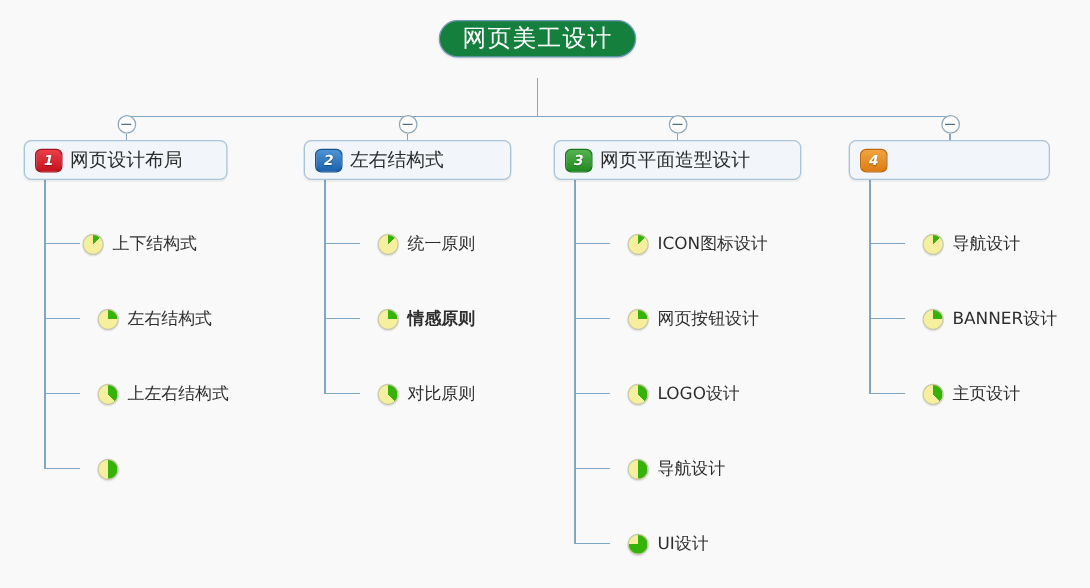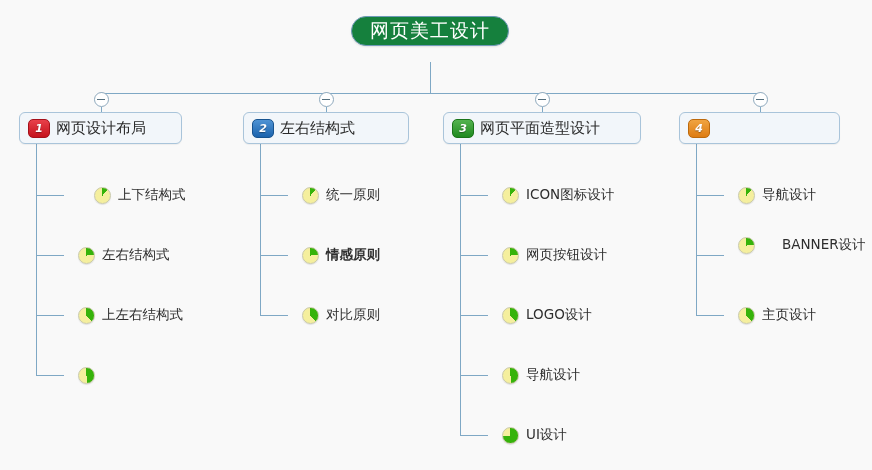--- a/index.html
+++ b/index.html
@@ -170,21 +170,21 @@
   <div class="root-node">
     <span>网页美工设计</span>
   </div>
 
   <div id="nodes-layer">
       <div class="toggle" style="left: 93.5px; top: 92px;"></div>
       <div class="branch-node" style="left: 19px; top: 112px; width: 163px;">
         <span class="badge badge-1">1</span>
         <span class="branch-label">网页设计布局</span>
       </div>
-      <div class="leaf" style="left: 94px; top: 184px;">
+      <div class="leaf" style="left: 66px; top: 184px;">
         <span class="pie" style="background: conic-gradient(rgb(54, 179, 10) 0deg, rgb(54, 179, 10) 43.2deg, rgb(245, 239, 158) 43.2deg, rgb(245, 239, 158) 360deg);"></span>
         <span class="leaf-label">上下结构式</span>
       </div>
       <div class="leaf" style="left: 78px; top: 244px;">
         <span class="pie" style="background: conic-gradient(rgb(54, 179, 10) 0deg, rgb(54, 179, 10) 90deg, rgb(245, 239, 158) 90deg, rgb(245, 239, 158) 360deg);"></span>
         <span class="leaf-label">左右结构式</span>
       </div>
       <div class="leaf" style="left: 78px; top: 304px;">
         <span class="pie" style="background: conic-gradient(rgb(54, 179, 10) 0deg, rgb(54, 179, 10) 136.8deg, rgb(245, 239, 158) 136.8deg, rgb(245, 239, 158) 360deg);"></span>
         <span class="leaf-label">上左右结构式</span>
@@ -235,21 +235,21 @@
         <span class="leaf-label">UI设计</span>
       </div>
       <div class="toggle" style="left: 752.5px; top: 92px;"></div>
       <div class="branch-node" style="left: 679px; top: 112px; width: 161px;">
         <span class="badge badge-4">4</span>
       </div>
       <div class="leaf" style="left: 738px; top: 184px;">
         <span class="pie" style="background: conic-gradient(rgb(54, 179, 10) 0deg, rgb(54, 179, 10) 43.2deg, rgb(245, 239, 158) 43.2deg, rgb(245, 239, 158) 360deg);"></span>
         <span class="leaf-label">导航设计</span>
       </div>
-      <div class="leaf" style="left: 738px; top: 234px; gap: 20px;">
+      <div class="leaf" style="left: 738px; top: 244px;">
         <span class="pie" style="background: conic-gradient(rgb(54, 179, 10) 0deg, rgb(54, 179, 10) 90deg, rgb(245, 239, 158) 90deg, rgb(245, 239, 158) 360deg);"></span>
         <span class="leaf-label">BANNER设计</span>
       </div>
       <div class="leaf" style="left: 738px; top: 304px;">
         <span class="pie" style="background: conic-gradient(rgb(54, 179, 10) 0deg, rgb(54, 179, 10) 136.8deg, rgb(245, 239, 158) 136.8deg, rgb(245, 239, 158) 360deg);"></span>
         <span class="leaf-label">主页设计</span>
       </div>
     </div>
 
 </div>

